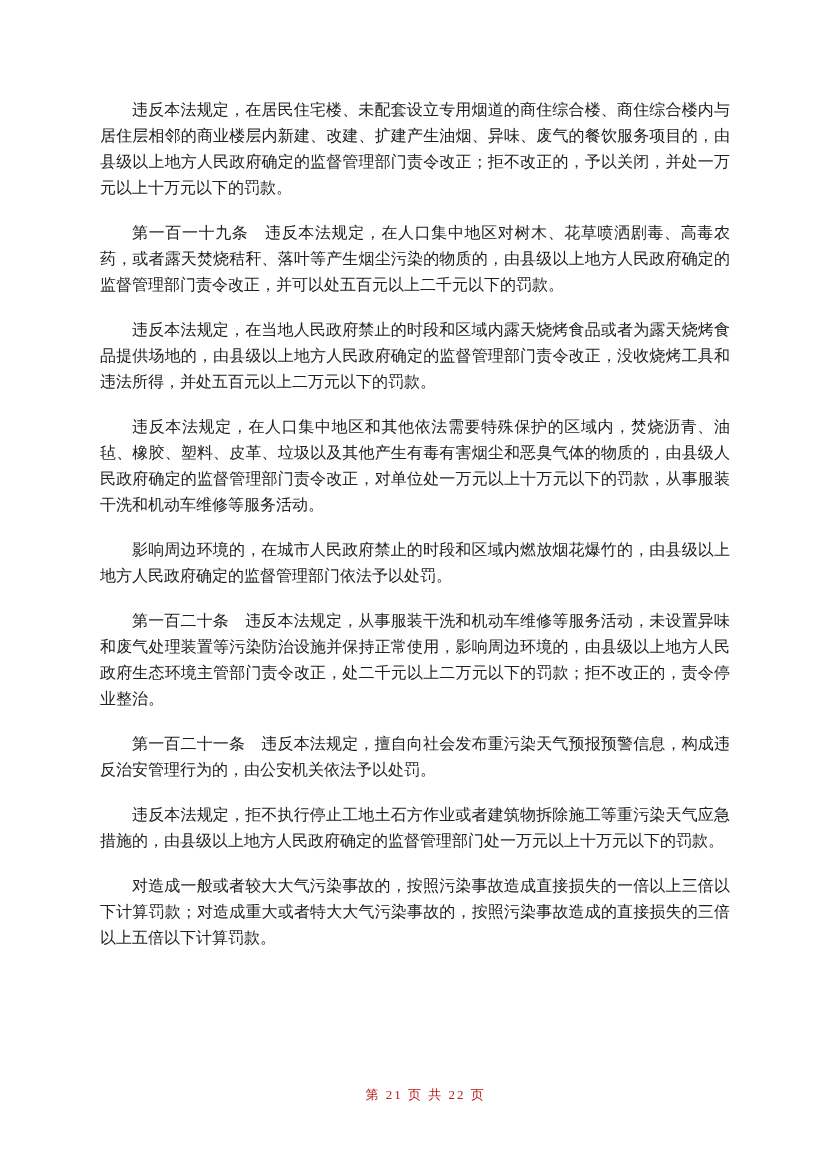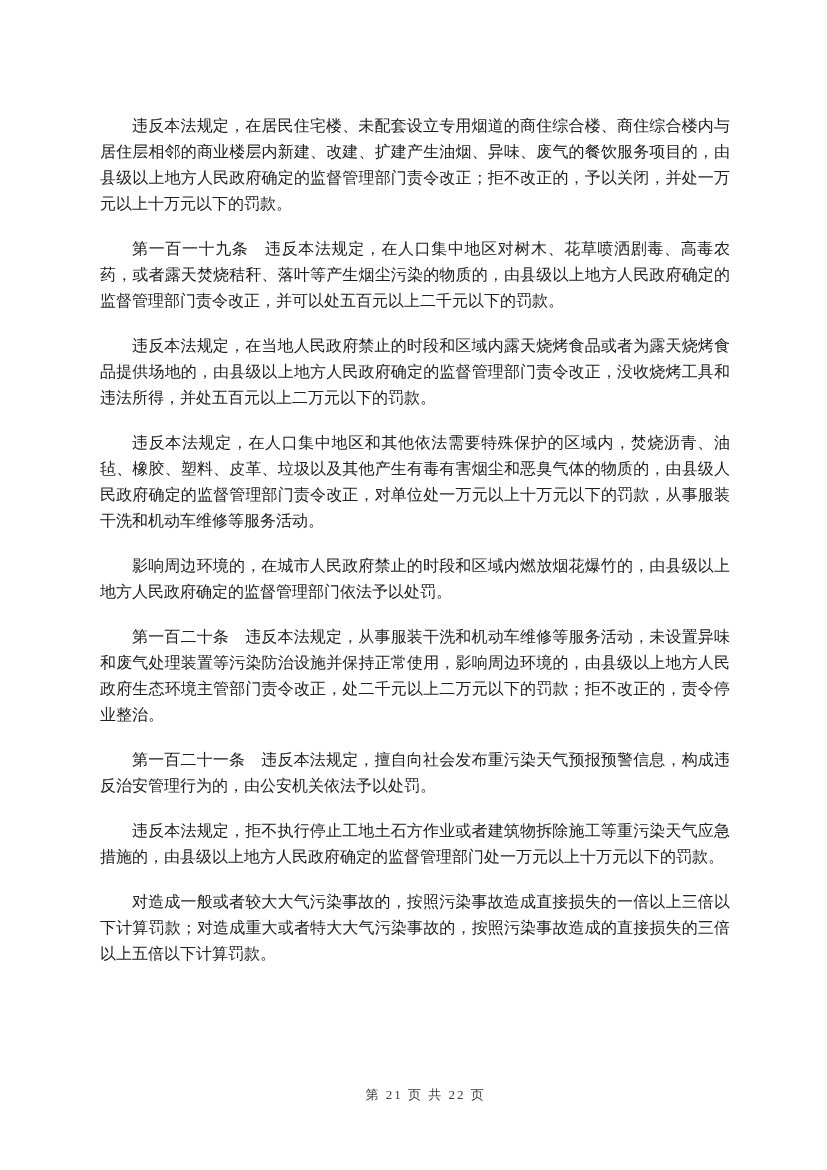--- a/index.html
+++ b/index.html
@@ -20,42 +20,41 @@
     top: 0;
     width: 827px;
     height: 1170px;
     background: #ffffff;
   }
   .doc-body {
     position: absolute;
     left: 100px;
     top: 97px;
     width: 630px;
-    margin-top: 16px;
   }
   .para {
     margin: 0 0 19px 0;
     font-size: 16px;
     line-height: 26px;
     color: #212121;
     text-align: justify;
     text-justify: inter-ideograph;
     text-indent: 2em;
     word-break: break-all;
   }
   .footer {
     position: absolute;
     left: 0;
     right: 0;
     top: 1085px;
     text-align: center;
   }
   .footer-text {
     font-size: 13px;
-    color: #404040;
+    color: #b91c1c;
     letter-spacing: 2px;
     margin-left: 24px;
   }
 </style>
 </head>
 <body>
 
 <div class="page">
 
   <div class="doc-body">

